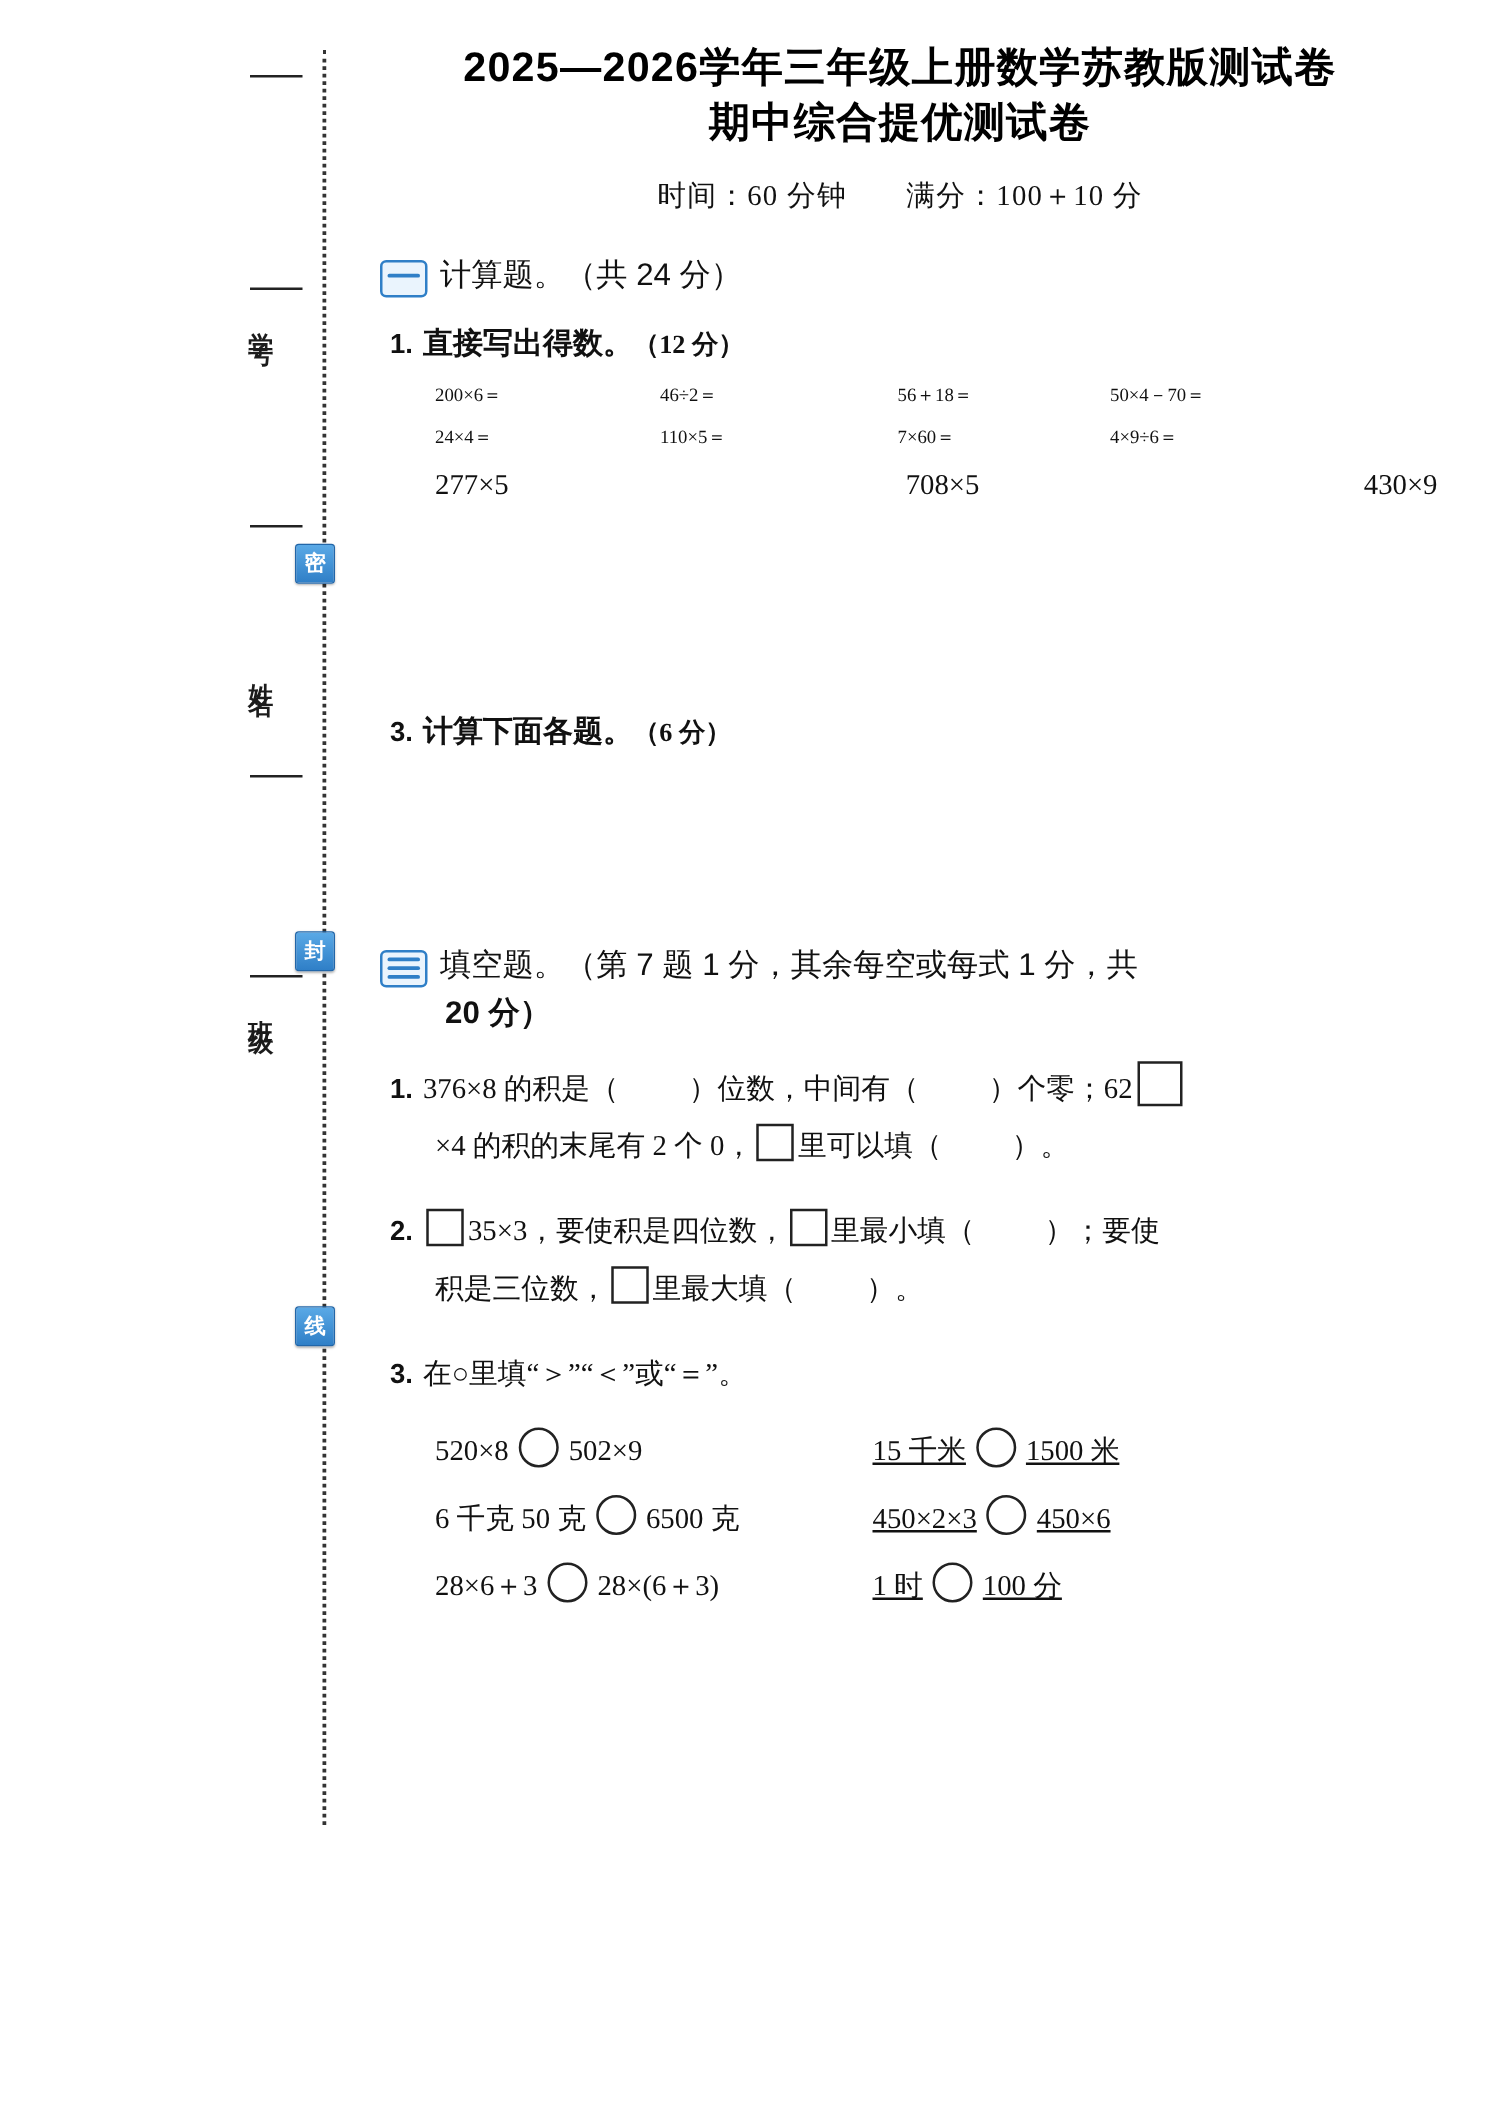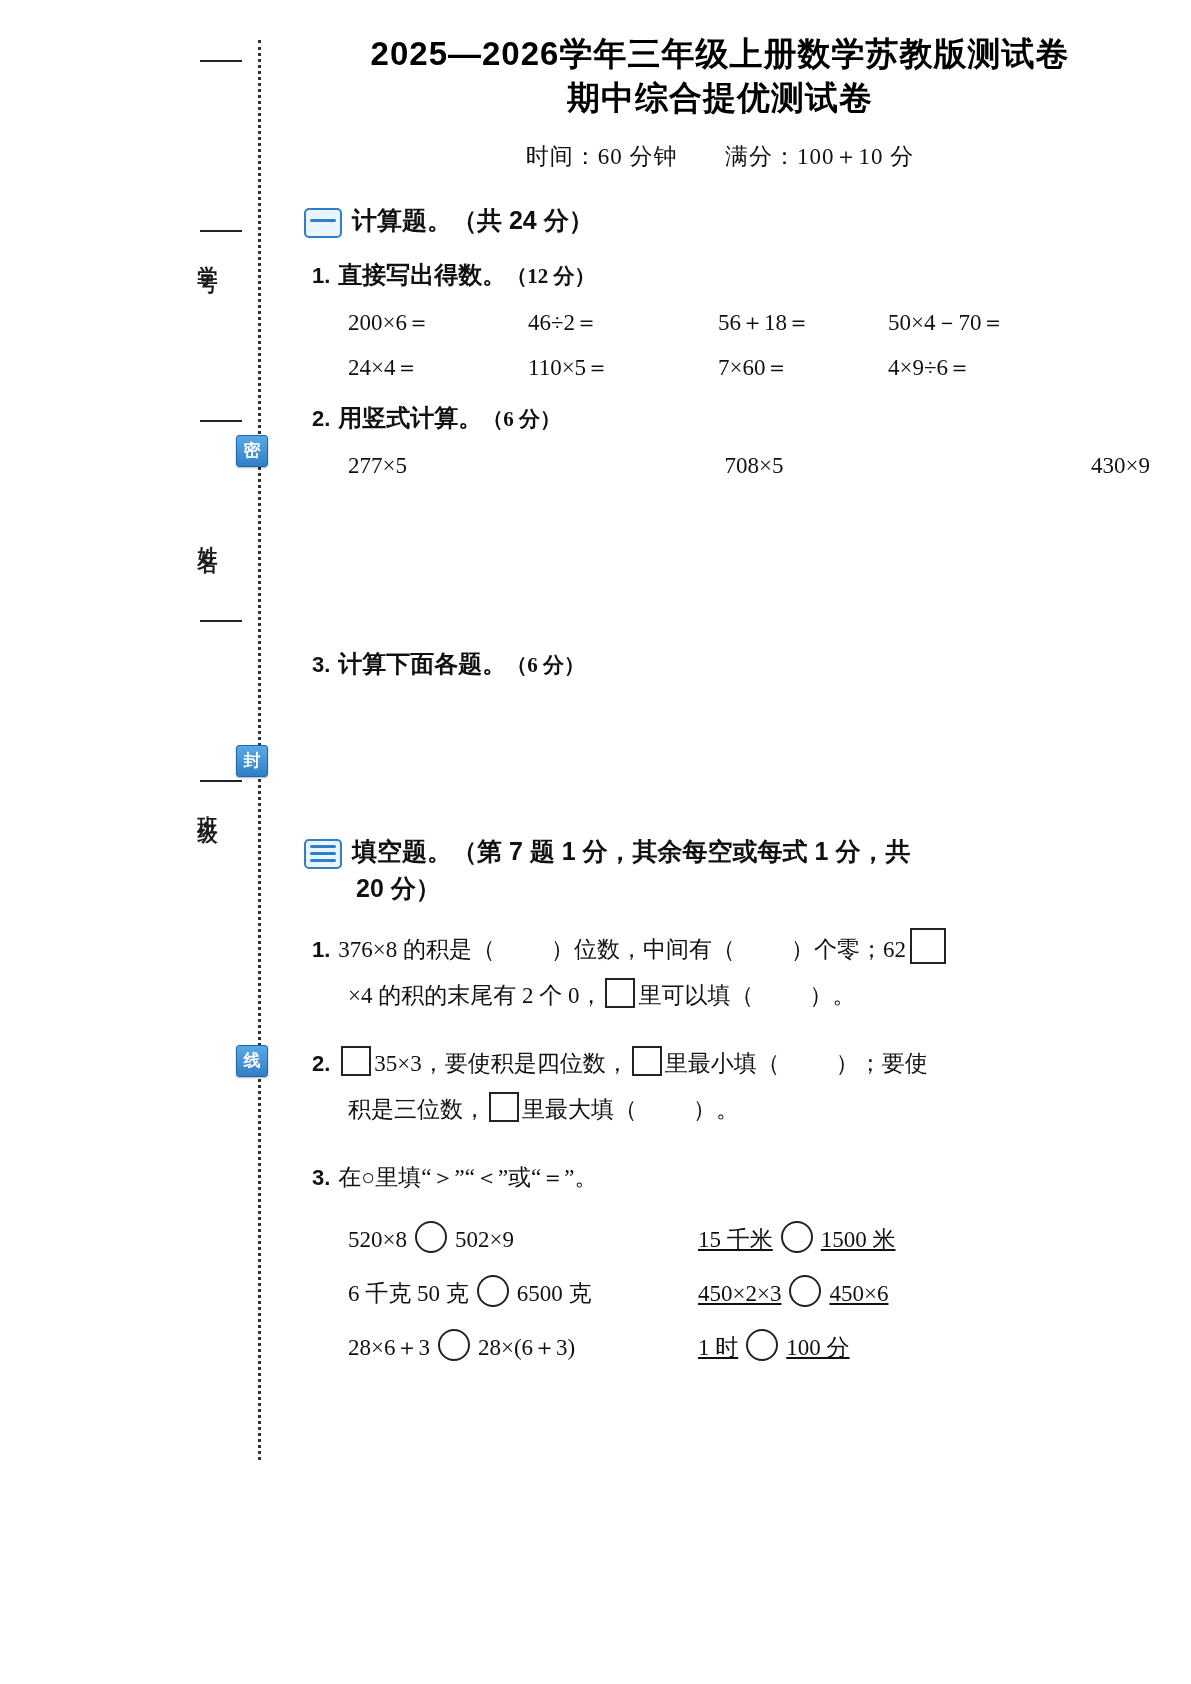--- a/index.html
+++ b/index.html
@@ -127,21 +127,21 @@
   }
   .sec-icon.one i:nth-child(1) { top: 9px; }
   .sec-icon.one i:nth-child(2) { display: none; }
   .sec-icon.one i:nth-child(3) { display: none; }
   .sec-icon.two i:nth-child(1) { top: 4px; }
   .sec-icon.two i:nth-child(2) { top: 11px; }
   .sec-icon.two i:nth-child(3) { top: 18px; }
 
   .sec-title {
     font-family: "Liberation Sans", sans-serif;
-    font-weight: bold;
+    font-weight: normal;
     font-size: 25px;
     line-height: 1.5;
   }
 
   .q {
     margin-top: 16px;
     padding-left: 22px;
     font-size: 23px;
     line-height: 1.55;
   }
@@ -155,21 +155,21 @@
     font-family: "Liberation Sans", sans-serif;
     font-weight: bold;
     font-size: 24px;
   }
   .q .pts { font-size: 21px; font-family: "Liberation Serif", serif; font-weight: bold;}
 
   .exprow {
     display: flex;
     padding-left: 58px;
     margin-top: 14px;
-    font-size: 23px;
+    font-size: 15px;
   }
   .exprow > span {
     display: inline-block;
   }
   .c1 { width: 180px; }
   .c2 { width: 190px; }
   .c3 { width: 170px; }
   .c4 { width: 200px; }
 
   .vert-row {
@@ -302,23 +302,20 @@
     <span class="c3">56＋18＝</span>
     <span class="c4">50×4－70＝</span>
   </div>
   <div class="exprow">
     <span class="c1">24×4＝</span>
     <span class="c2">110×5＝</span>
     <span class="c3">7×60＝</span>
     <span class="c4">4×9÷6＝</span>
   </div>
 
-  <div class="q">
-    <span class="num">2.</span><span class="stem">用竖式计算。</span><span class="pts">（6 分）</span>
-  </div>
   <div class="vert-row">
     <span class="v1">277×5</span>
     <span class="v2">708×5</span>
     <span>430×9</span>
   </div>
   <div class="spacer-work"></div>
 
   <div class="q">
     <span class="num">3.</span><span class="stem">计算下面各题。</span><span class="pts">（6 分）</span>
   </div>

